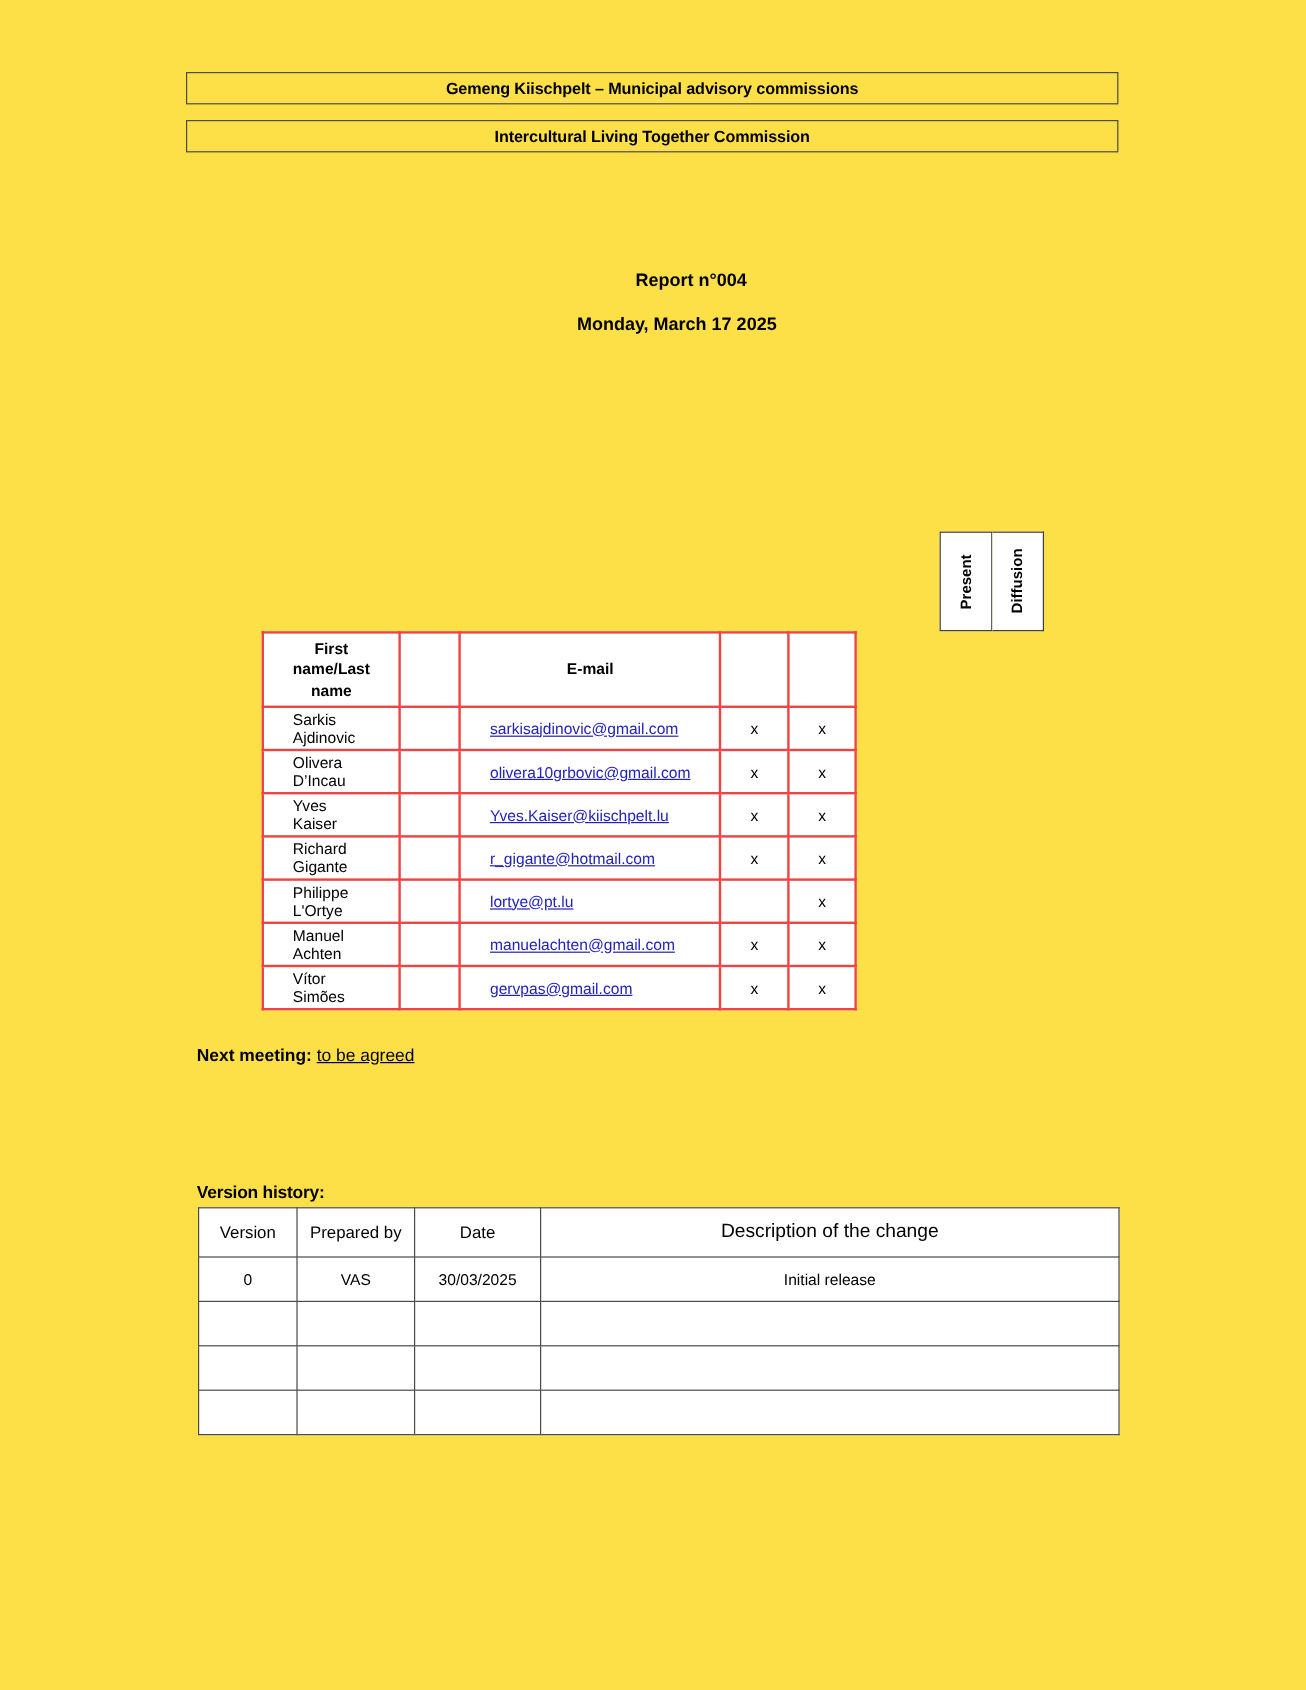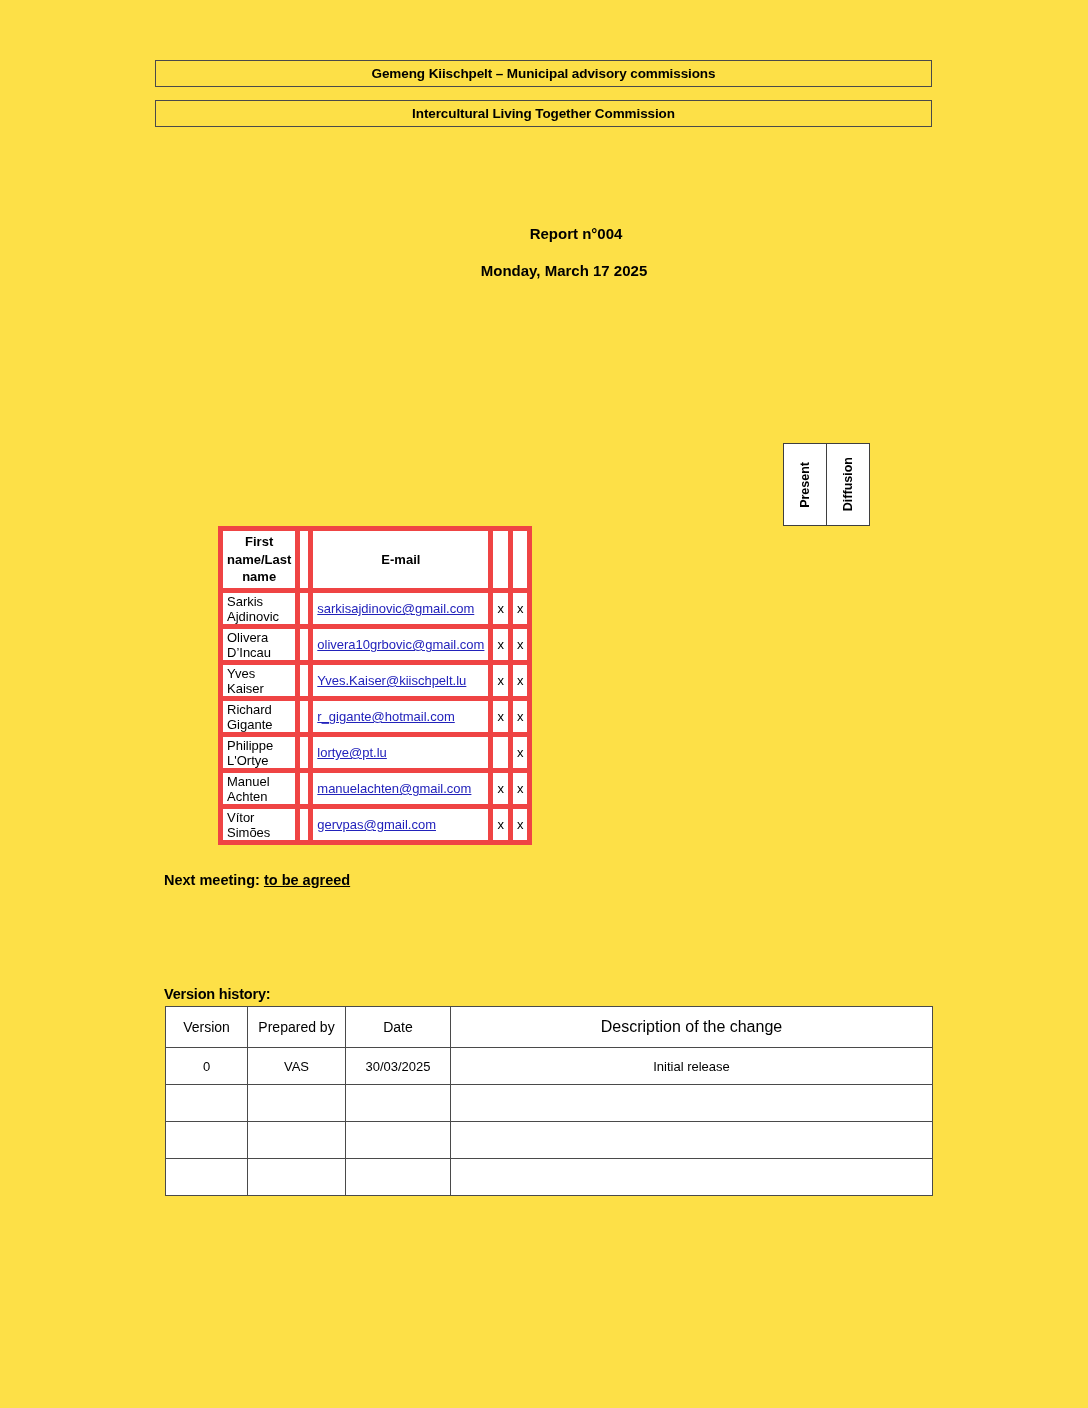--- a/index.html
+++ b/index.html
@@ -87,23 +87,23 @@
 
   table.att {
     position: absolute;
     top: 83px;
     left: 0;
     border-collapse: collapse;
     table-layout: fixed;
     background: #fff;
   }
   table.att td, table.att th {
-    border: 5px solid #ef4444;
-    box-sizing: border-box;
-    padding: 0 4px;
+    border: 2px solid #ef4444;
+    box-sizing: border-box;
+    padding: 0 24px;
     font-size: 13px;
     font-weight: normal;
     color: #000;
     vertical-align: middle;
     margin-left: 33px;
   }
   table.att th {
     font-weight: bold;
     text-align: center;
     height: 62px;
@@ -133,21 +133,21 @@
     white-space: nowrap;
   }
   #next-meeting .lbl {
     font-weight: bold;
     color: #000;
     text-align: center;
   }
   #next-meeting .val {
     text-decoration: underline;
     color: #000;
-    font-weight: bold;
+    font-weight: normal;
     margin-top: 17px;
   }
 
   
   #version-history-title {
     position: absolute;
     left: 164px;
     top: 986px;
     font-weight: bold;
     font-size: 14.5px;

